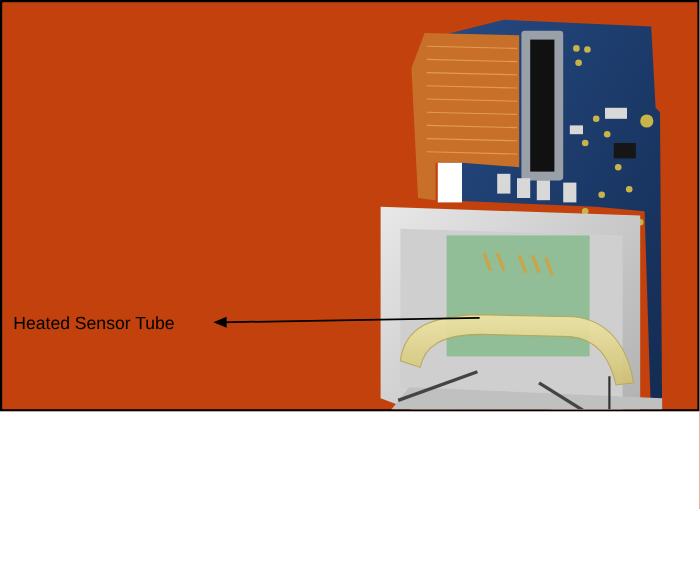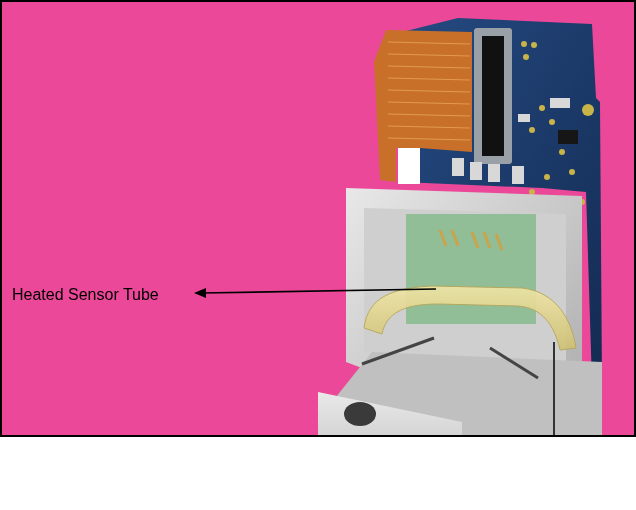--- a/index.html
+++ b/index.html
@@ -1,16 +1,16 @@
 <!DOCTYPE html>
 <html><head>
 <meta charset="utf-8">
 <style>
   html,body{margin:0;padding:0;background:#fff;}
-  #frame{position:relative;width:636px;height:437px;box-sizing:border-box;border:2px solid #000;background:#ec4899;overflow:hidden;font-family:"Liberation Sans",sans-serif;}
+  #frame{position:relative;width:636px;height:374px;box-sizing:border-box;border:2px solid #000;background:#c2410c;overflow:hidden;font-family:"Liberation Sans",sans-serif;}
   #label{position:absolute;left:10px;top:284px;font-size:16px;color:#000;white-space:nowrap;}
   #illus{position:absolute;left:0;top:0;}
 </style>
 </head>
 <body>
 
 <div id="frame">
 
   <svg id="illus" width="632" height="506" viewBox="0 0 632 506">
     <defs>

